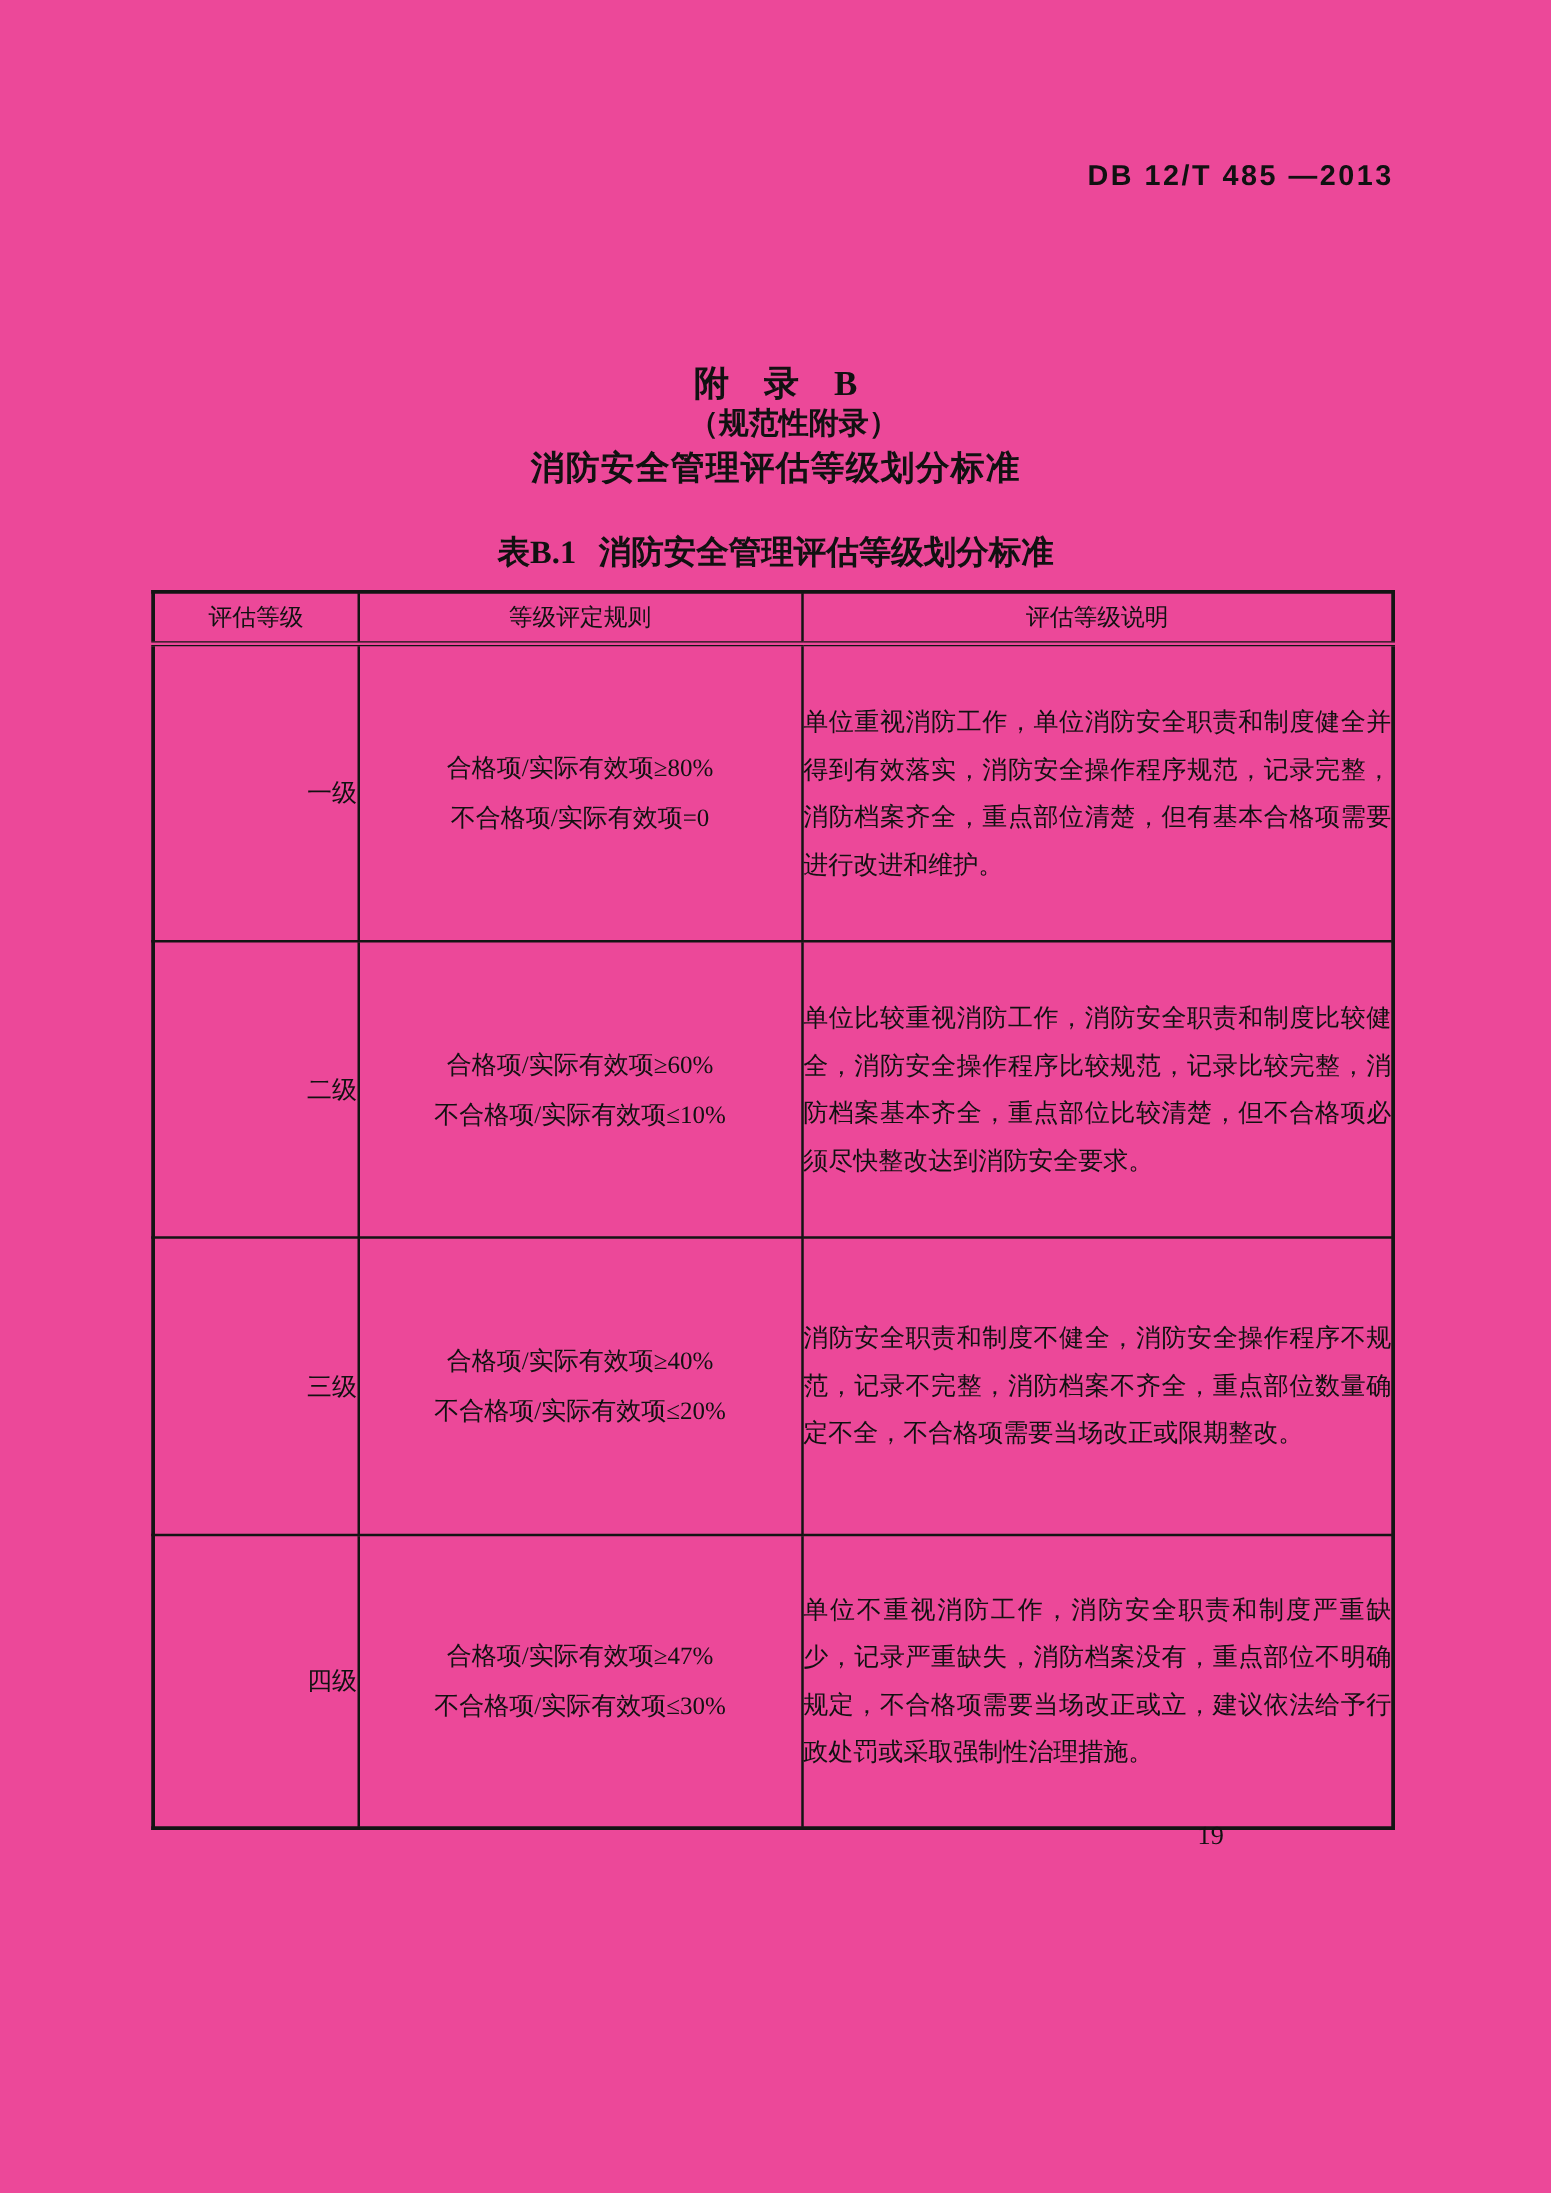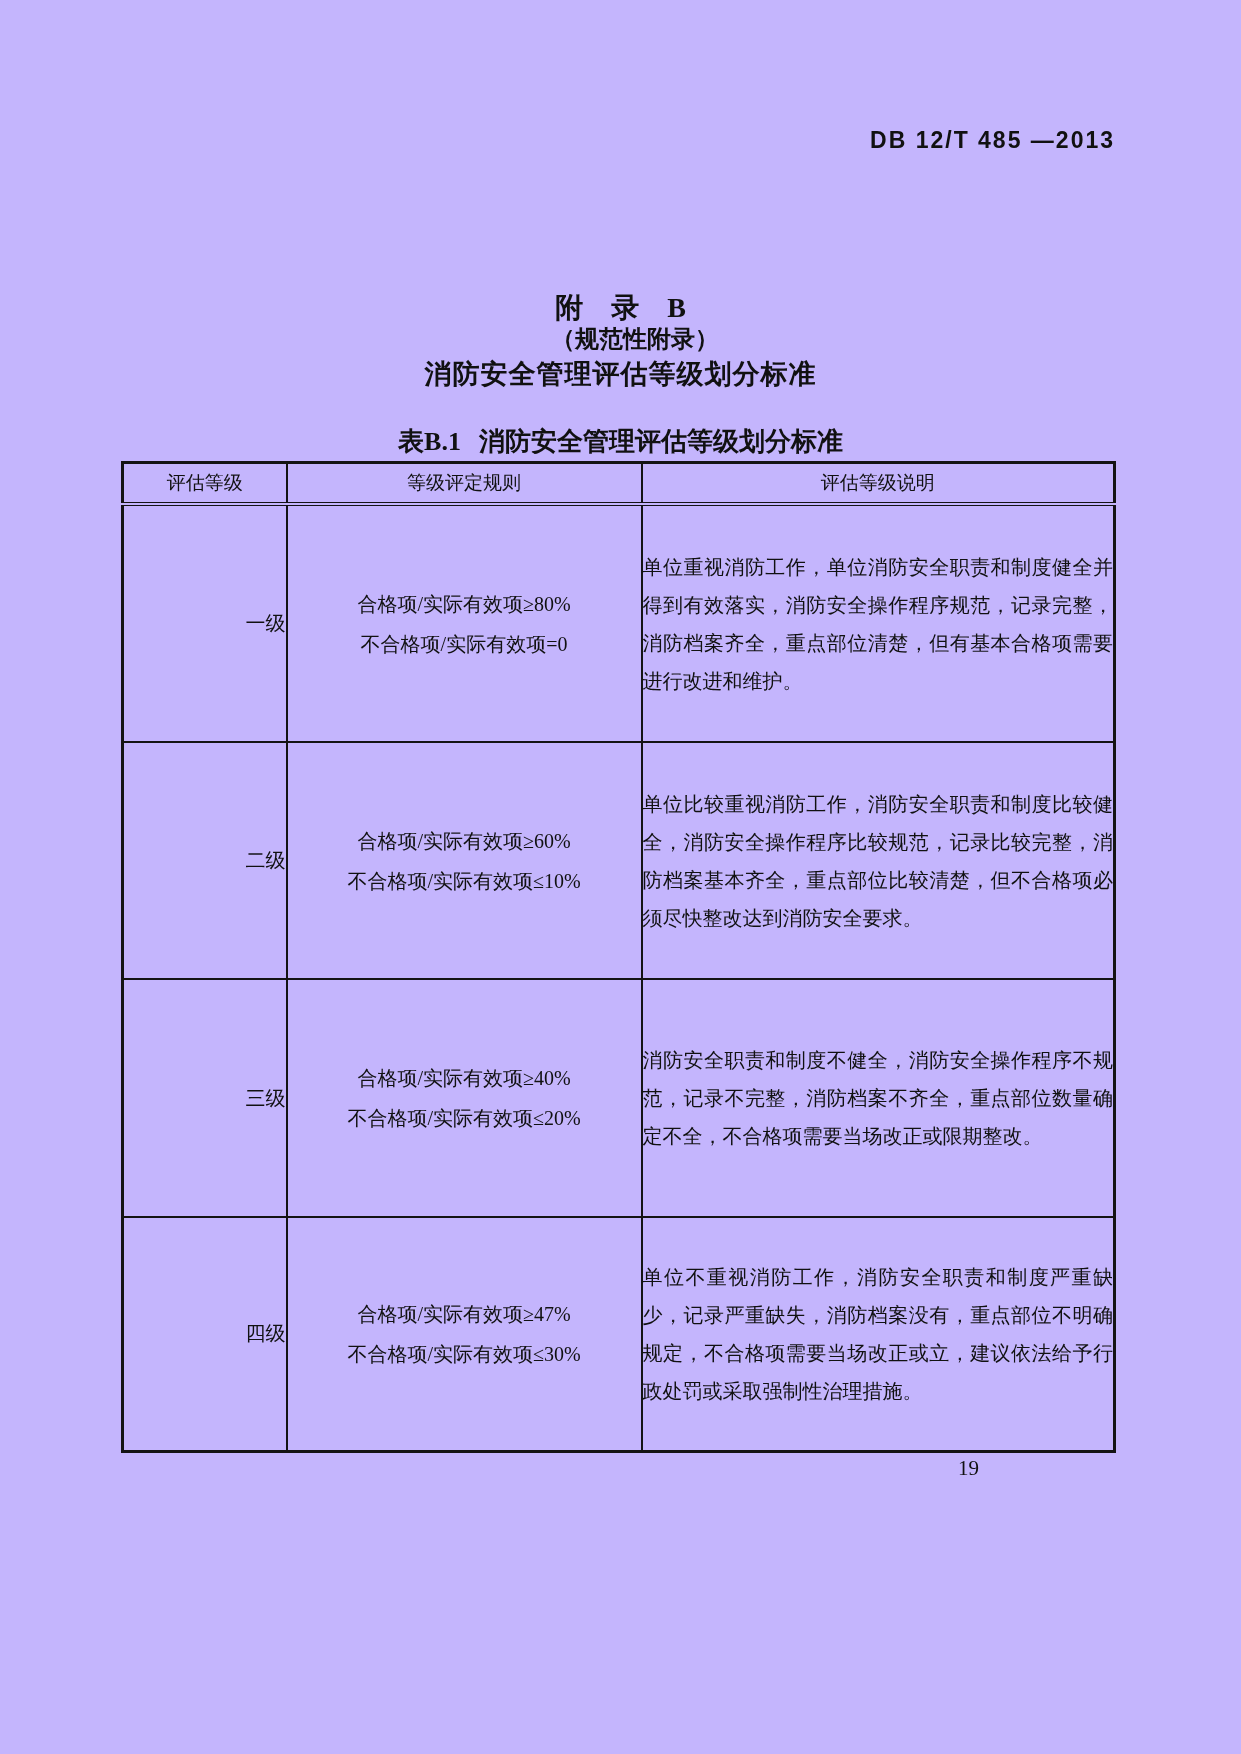--- a/index.html
+++ b/index.html
@@ -1,20 +1,20 @@
 <!DOCTYPE html>
 <html><head>
 <meta charset="utf-8">
 <style>
   html, body { margin: 0; padding: 0; background: #ffffff; }
   .page {
     position: relative;
     width: 1241px;
     height: 1754px;
-    background: #c4b5fd;
+    background: #ec4899;
     color: #111111;
     font-family: "Liberation Serif", "DejaVu Serif", serif;
     overflow: hidden;
   }
   .doc-number {
     position: absolute;
     top: 127px;
     right: 126px;
     font-family: "Liberation Sans", "DejaVu Sans", sans-serif;
     font-weight: 700;
@@ -39,21 +39,21 @@
     left: 0;
     width: 100%;
     text-align: center;
     font-weight: 700;
     font-size: 26px;
   }
   .table-caption .cap-label { margin-right: 18px; }
   .table-wrap {
     position: absolute;
     left: 121px;
-    top: 461px;
+    top: 472px;
   }
   table.doc-table {
     border-collapse: collapse;
     table-layout: fixed;
     width: 992px;
     border: 3px solid #141414;
   }
   table.doc-table th, table.doc-table td {
     border: 2px solid #141414;
     vertical-align: middle;

